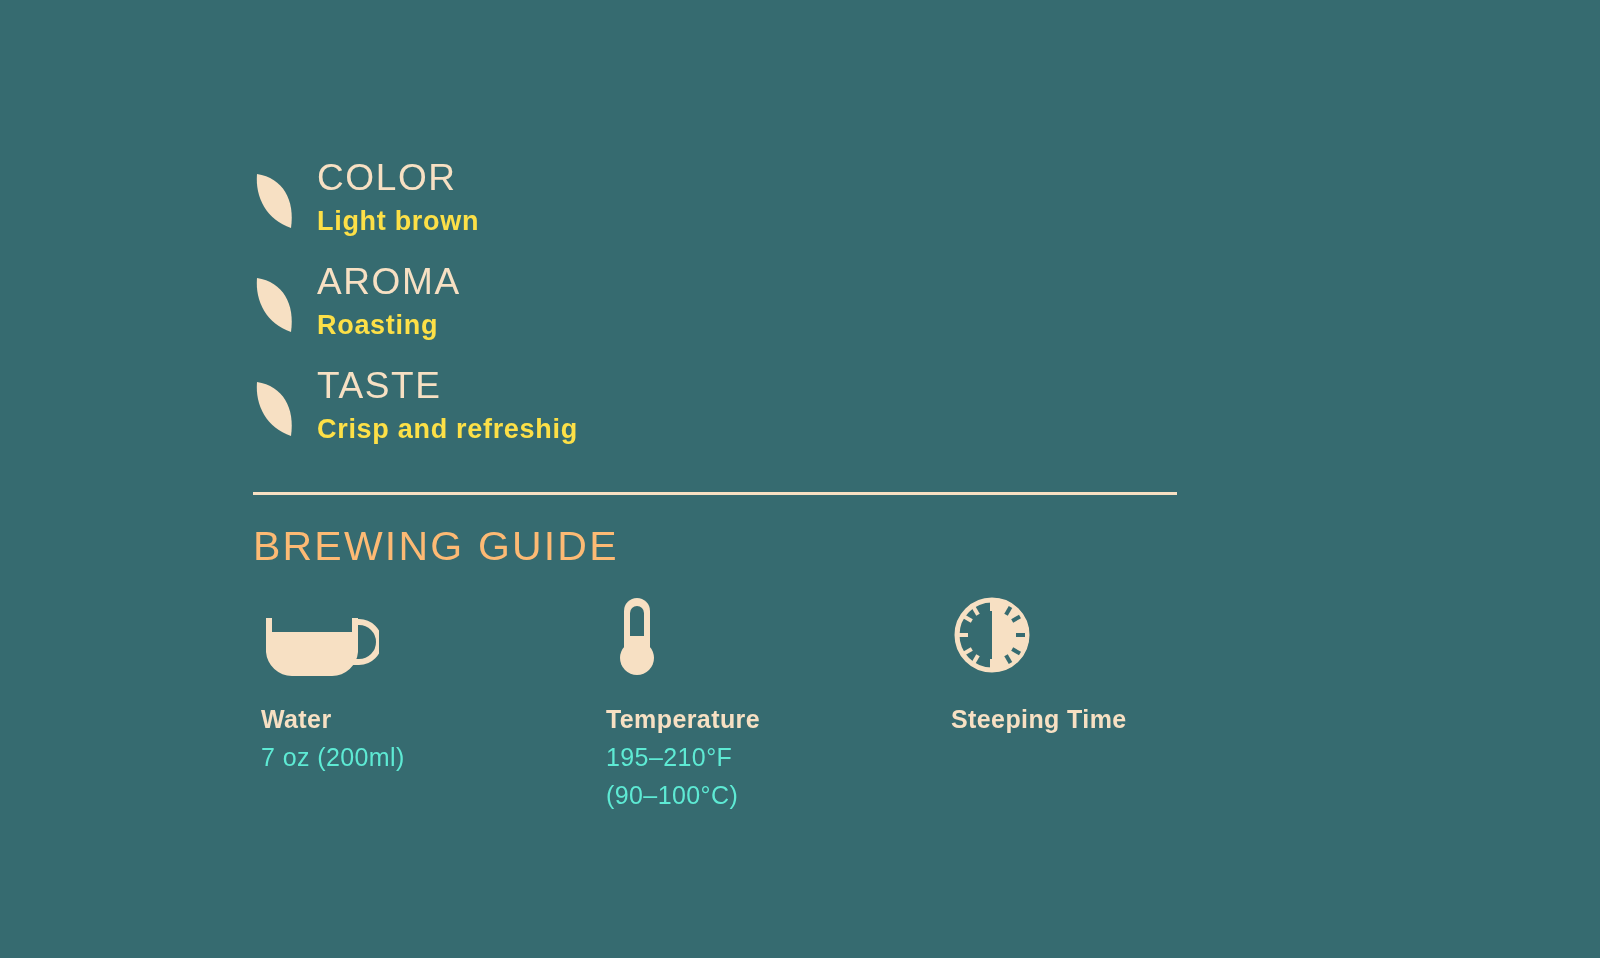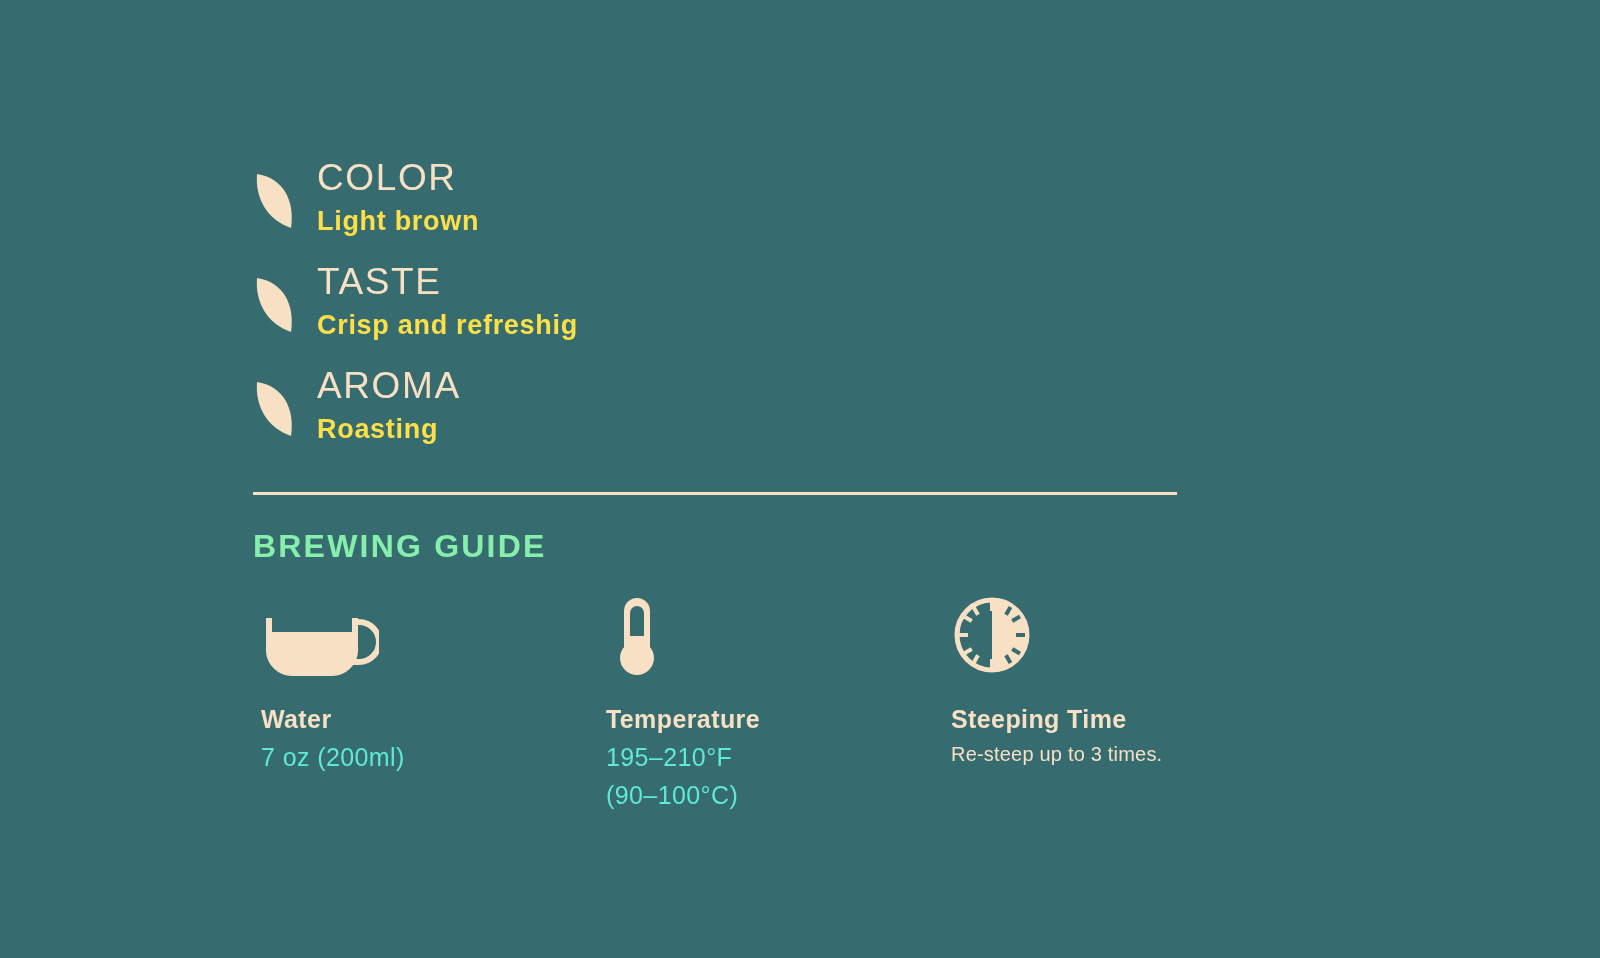--- a/index.html
+++ b/index.html
@@ -68,25 +68,25 @@
     width: 924px;
     height: 3px;
     background: #f7e0c3;
   }
 
   
   .brewing-heading {
     position: absolute;
     left: 253px;
     top: 523px;
-    font-size: 32px;
+    font-size: 41px;
     line-height: 46px;
     letter-spacing: 2.2px;
-    font-weight: 700;
-    color: #86efac;
+    font-weight: 400;
+    color: #fdba74;
     text-transform: uppercase;
   }
 
   .brew-cols {
     position: absolute;
     left: 261px;
     top: 596px;
     width: 1100px;
     display: flex;
   }
@@ -140,32 +140,32 @@
         <span class="attr-title">COLOR</span>
         <span class="attr-value" style="display:block">Light brown</span>
       </span>
     </div>
 
     <div class="attr-row">
       <svg class="leaf-icon" viewBox="0 0 46 62">
         <path d="M4 4 C30 8, 42 30, 38 58 C14 50, 2 28, 4 4 Z" fill="#f7e0c3"></path>
       </svg>
       <span class="attr-text">
-        <span class="attr-title">TASTE</span>
-        <span class="attr-value" style="display:block">Crisp and refreshig</span>
+        <span class="attr-title">AROMA</span>
+        <span class="attr-value" style="display:block">Roasting</span>
       </span>
     </div>
 
     <div class="attr-row">
       <svg class="leaf-icon" viewBox="0 0 46 62">
         <path d="M4 4 C30 8, 42 30, 38 58 C14 50, 2 28, 4 4 Z" fill="#f7e0c3"></path>
       </svg>
       <span class="attr-text">
-        <span class="attr-title">AROMA</span>
-        <span class="attr-value" style="display:block">Roasting</span>
+        <span class="attr-title">TASTE</span>
+        <span class="attr-value" style="display:block">Crisp and refreshig</span>
       </span>
     </div>
 
   </div>
 
   <div class="divider"></div>
 
   <div class="brewing-heading">BREWING GUIDE</div>
 
   <div class="brew-cols">
@@ -228,18 +228,17 @@
           <g stroke="#366b70" stroke-width="4" stroke-linecap="butt">
             <line x1="59.5" y1="13" x2="55" y2="20.8"></line>
             <line x1="69" y1="22.5" x2="61.2" y2="27"></line>
             <line x1="74" y1="41" x2="65" y2="41"></line>
             <line x1="69" y1="59.5" x2="61.2" y2="55"></line>
             <line x1="59.5" y1="69" x2="55" y2="61.2"></line>
           </g>
         </svg>
       </div>
       <div class="brew-label">Steeping Time</div>
-      <div class="brew-note">Re-steep up to 3 times.</div>
     </div>
 
   </div>
 
 </div>
 
 </body></html>

